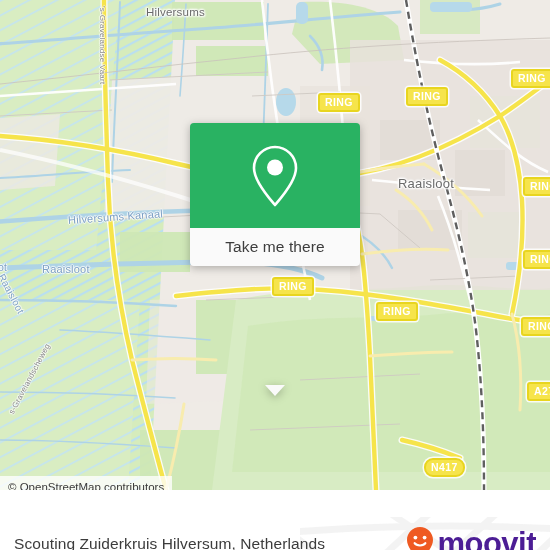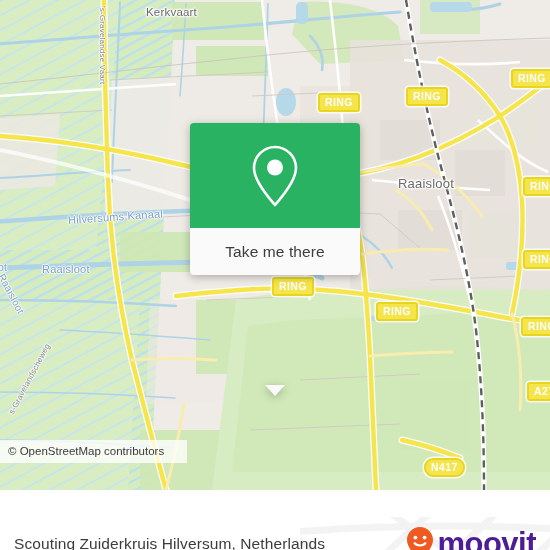--- a/index.html
+++ b/index.html
@@ -51,38 +51,38 @@
     position:absolute;
     color:#8a8a8a;
     font-size:8px;
     letter-spacing:.2px;
     text-shadow:1px 0 1px #fff,-1px 0 1px #fff,0 1px 1px #fff,0 -1px 1px #fff;
     white-space:nowrap;
   }
 
   
   .attrib{
-    position:absolute;left:0;top:440px;
+    position:absolute;left:0;top:476px;
     background:rgba(255,255,255,.78);
     color:#3a3a3a;
     font-size:11.5px;
-    padding:4px 23px 5px 8px;
+    padding:4px 8px 5px 8px;
     line-height:14px;
     white-space:nowrap;
   }
 
   
   .callout{position:absolute;left:190px;top:123px;width:170px;filter:drop-shadow(0 2px 4px rgba(0,0,0,.28));}
   .callout-top{
     height:105px;border-radius:4px 4px 0 0;
     display:flex;align-items:center;justify-content:center;
   }
   .pin-icon{display:block;}
   .callout-bottom{
-    height:47px;background:#fafafa;border-radius:0 0 4px 4px;
+    height:38px;background:#fafafa;border-radius:0 0 4px 4px;
     display:flex;align-items:center;justify-content:center;
   }
   .callout-label{color:#3d3d3d;font-size:15.5px;letter-spacing:.1px;}
   .callout-tail{
     position:absolute;left:50%;top:262px;margin-left:-10px;
     width:0;height:0;
     border-left:10px solid transparent;
     border-right:10px solid transparent;
     border-top:11px solid #fafafa;
   }
@@ -244,21 +244,21 @@
         <path d="M406,0 C416,60 428,120 444,178 C458,230 470,280 476,330 C482,382 484,440 484,490" stroke="#5f5f5f" stroke-width="2.4" fill="none" stroke-dasharray="7 5"></path>
       </g>
       <g>
         <path d="M0,150 C60,162 120,178 178,196 C236,214 290,236 336,262" stroke="#ffffff" stroke-width="4" fill="none" opacity=".7"></path>
       </g>
 
       <path d="M0,84 C80,76 160,66 240,58 C330,48 420,42 550,38" stroke="#c9c2bb" stroke-width="1" fill="none" opacity=".8"></path>
     </svg>
 
     <div class="placelabel" style="left:398px;top:176px;">Raaisloot</div>
-    <div class="placelabel" style="left:146px;top:6px;font-size:11.5px;">Kerkvaart</div>
+    <div class="placelabel" style="left:146px;top:6px;font-size:11.5px;">Hilversums</div>
 
     <div class="waterlabel" style="left:68px;top:214px;transform:rotate(-4deg);transform-origin:left center;font-size:11px;">Hilversums Kanaal</div>
     <div class="waterlabel" style="left:42px;top:263px;font-size:11px;">Raaisloot</div>
     <div class="waterlabel" style="left:-10px;top:262px;font-size:10px;">loot</div>
     <div class="waterlabel" style="left:6px;top:272px;transform:rotate(62deg);transform-origin:left top;font-size:10px;">Raaisloot</div>
 
     <div class="streetlabel" style="left:107px;top:6px;transform:rotate(90deg);transform-origin:left top;">'s-Gravelandse Vaart</div>
     <div class="streetlabel" style="left:44px;top:342px;transform:rotate(-62deg) translateX(-100%);transform-origin:left top;">s-Gravelandscheweg</div>
 
     <div class="shield" style="left:318px;top:93px;">RING</div>

